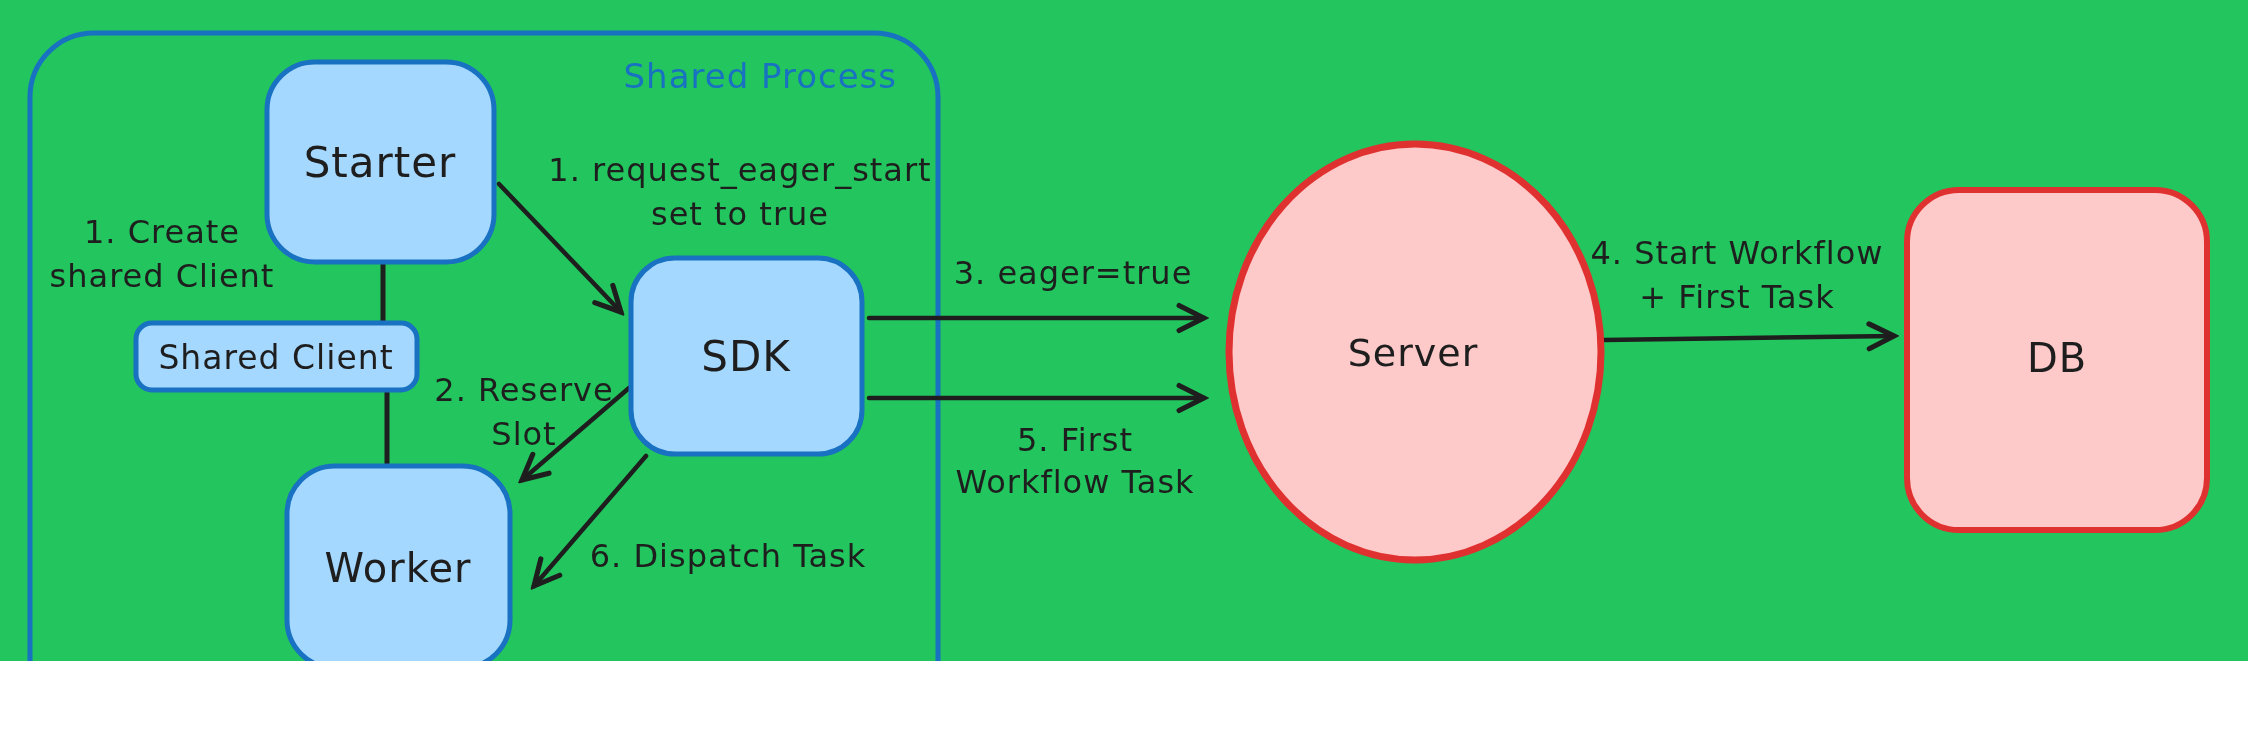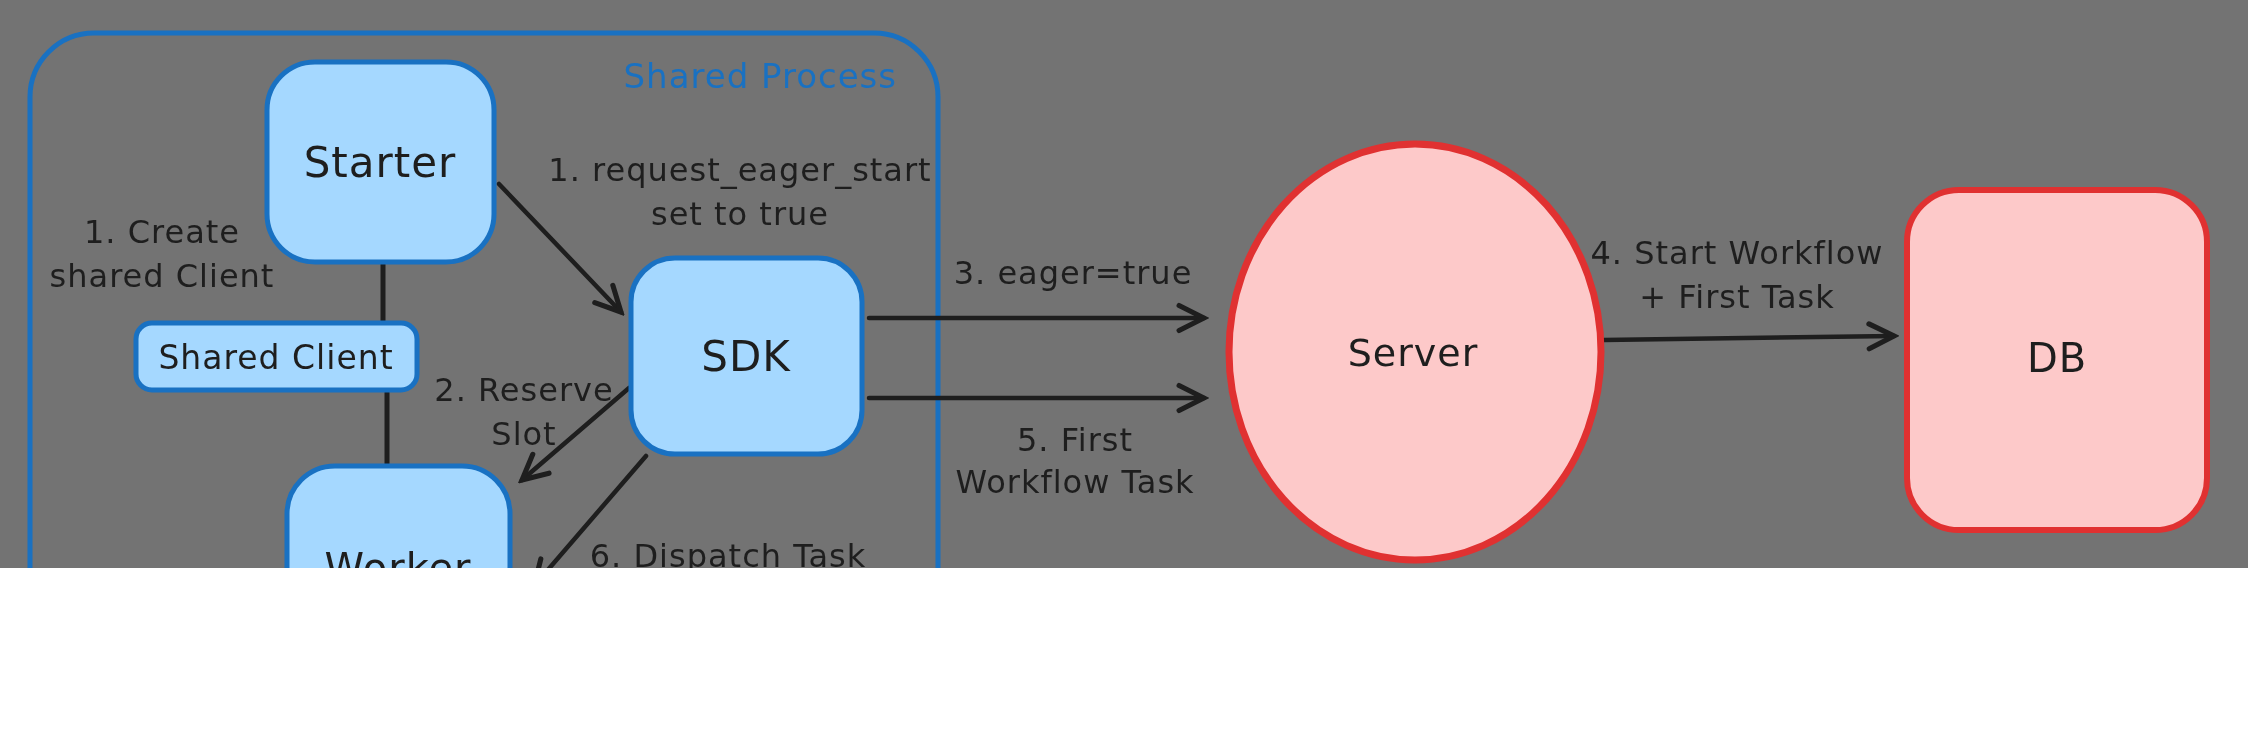--- a/index.html
+++ b/index.html
@@ -3,22 +3,22 @@
 <meta charset="utf-8">
 <style>
   html, body {
     margin: 0;
     padding: 0;
     background: #ffffff;
   }
   .canvas {
     position: relative;
     width: 2248px;
-    height: 568px;
-    background: #737373;
+    height: 661px;
+    background: #22c55e;
     overflow: hidden;
   }
   svg {
     display: block;
     font-family: "DejaVu Sans", sans-serif;
   }
   .node-blue {
     fill: #a5d8ff;
     stroke: #1971c2;
     stroke-width: 5;

